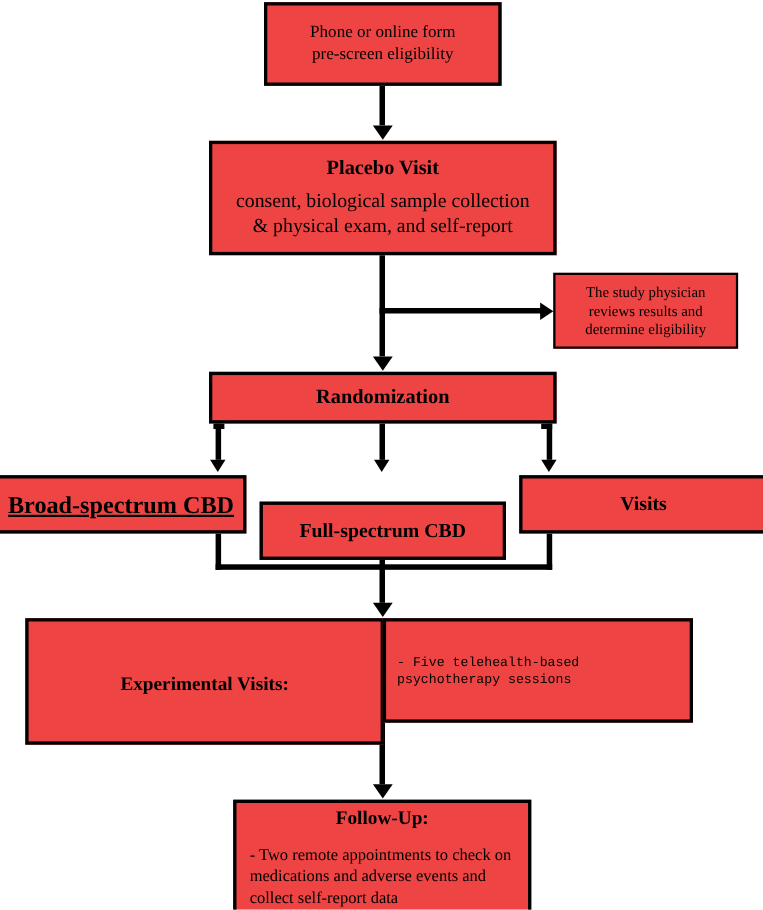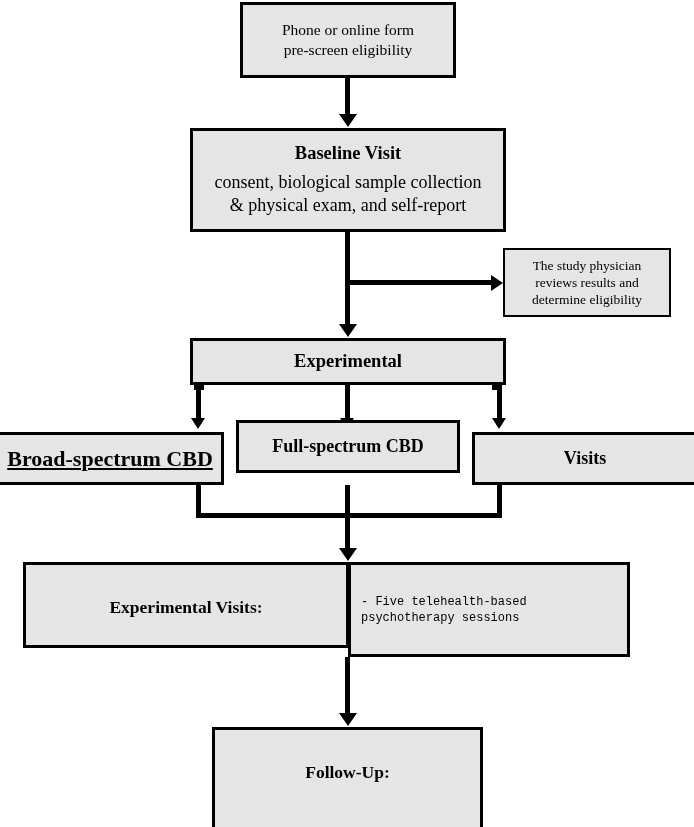--- a/index.html
+++ b/index.html
@@ -17,21 +17,21 @@
     width: 694px;
     height: 827px;
     background: #ffffff;
     overflow: hidden;
   }
 
   
   .box {
     position: absolute;
     box-sizing: border-box;
-    background: #e5e5e5;
+    background: #ef4444;
     border: 3.5px solid #000000;
     display: flex;
     flex-direction: column;
     align-items: center;
     justify-content: center;
     text-align: center;
     z-index: 3;
     line-height: 1.16;
   }
   .box.thin {
@@ -60,27 +60,27 @@
 
   #box-physician        { left: 503px; top: 248px; width: 168px; height: 69px; }
   #box-physician .body  { font-size: 13.5px; line-height: 1.26; }
 
   #box-randomization    { left: 190px; top: 338px; width: 316px; height: 47px; }
   #box-randomization .title { font-size: 18.5px; }
 
   #box-arm-broad        { left: -4px;  top: 432px; width: 228px; height: 53px; }
   #box-arm-broad .title { font-size: 22px; text-decoration: underline; }
 
-  #box-arm-full         { left: 236px; top: 420px; width: 224px; height: 53px; }
+  #box-arm-full         { left: 236px; top: 456px; width: 224px; height: 53px; }
   #box-arm-full .title  { font-size: 18px; }
 
   #box-arm-placebo      { left: 472px; top: 432px; width: 226px; height: 53px; }
   #box-arm-placebo .title { font-size: 18px; }
 
-  #box-experimental     { left: 23px;  top: 562px; width: 326px; height: 86px; padding: 6px 7px 0; }
+  #box-experimental     { left: 23px;  top: 562px; width: 326px; height: 115px; padding: 6px 7px 0; }
   #box-experimental .title { font-size: 17.5px; margin-bottom: 2px; }
   #box-experimental .body  { font-size: 15px; line-height: 1.3; }
 
   #box-therapy          { left: 348px; top: 562px; width: 282px; height: 95px; padding: 6px 10px 4px; }
   #box-therapy .title   { font-size: 17.5px; margin-bottom: 12px; }
   #box-therapy .body    { font-size: 12px; line-height: 1.3; font-family: Liberation Mono, monospace; }
 
   #box-followup         { left: 212px; top: 727px; width: 271px; height: 104px; padding: 6px 12px 4px; }
   #box-followup .title  { font-size: 17.5px; margin-bottom: 16px; }
   #box-followup .body   { font-size: 15px; line-height: 1.3; }
@@ -150,33 +150,33 @@
 
   <div class="conn vline" style="left:345px; top:657px; height:56px;"></div>
   <div class="arrowhead down" style="left:338.5px; top:713px;"></div>
 
   <div class="box" id="box-prescreen">
     <span class="body" style="white-space: pre-line;">Phone or online form
 pre-screen eligibility</span>
   </div>
 
   <div class="box" id="box-baseline">
-    <span class="title">Baseline Visit</span>
+    <span class="title">Placebo Visit</span>
     <span class="body" style="white-space: pre-line;">consent, biological sample collection
 &amp; physical exam, and self-report</span>
   </div>
 
   <div class="box thin" id="box-physician">
     <span class="body" style="white-space: pre-line;">The study physician
 reviews results and
 determine eligibility</span>
   </div>
 
   <div class="box" id="box-randomization">
-    <span class="title">Experimental</span>
+    <span class="title">Randomization</span>
   </div>
 
   <div class="box" id="box-arm-broad">
     <span class="title">Broad-spectrum CBD</span>
   </div>
 
   <div class="box" id="box-arm-full">
     <span class="title">Full-spectrum CBD</span>
   </div>
 
@@ -187,15 +187,16 @@
   <div class="box" id="box-experimental">
     <span class="title">Experimental Visits:</span>
   </div>
 
   <div class="box" id="box-therapy">
     <span class="body left">- Five telehealth-based psychotherapy sessions</span>
   </div>
 
   <div class="box" id="box-followup">
     <span class="title">Follow-Up:</span>
+    <span class="body left">- Two remote appointments to check on medications and adverse events and collect self-report data</span>
   </div>
 
 </div>
 
 </body></html>

